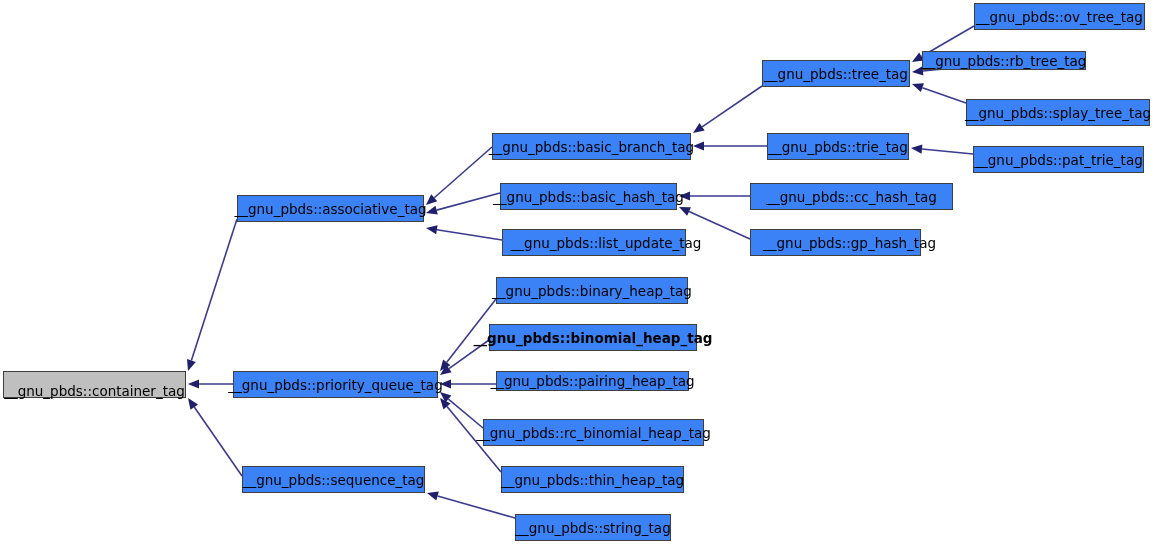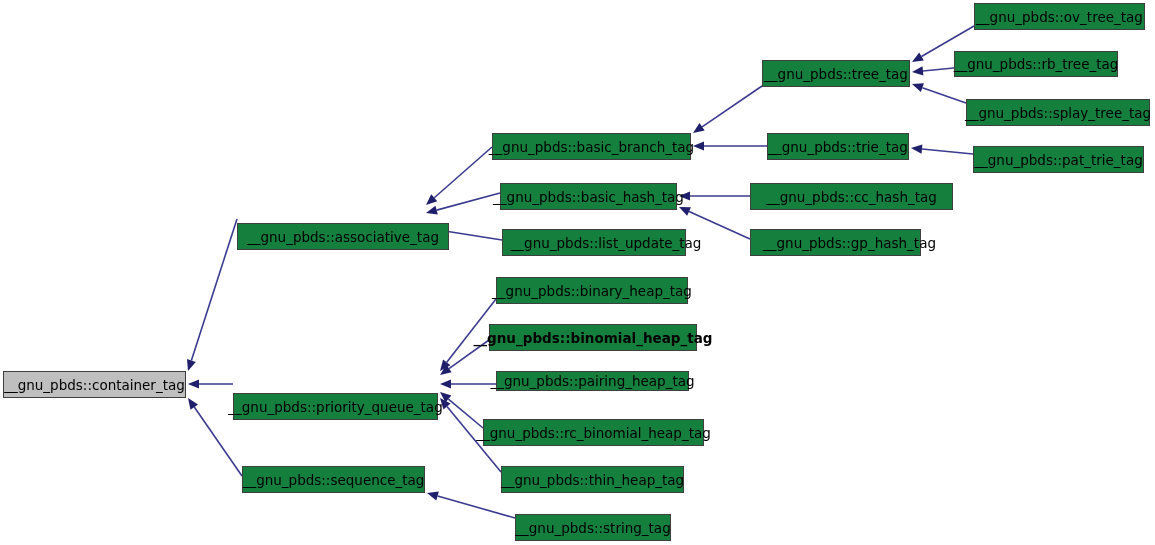--- a/index.html
+++ b/index.html
@@ -21,21 +21,21 @@
     left: 0;
     top: 0;
     width: 1155px;
     height: 545px;
     pointer-events: none;
   }
   .node {
     position: absolute;
     box-sizing: border-box;
     border: 1px solid #3f3f3f;
-    background: #15803d;
+    background: #3b82f6;
     display: flex;
     align-items: center;
     justify-content: center;
     color: #000000;
     font-size: 13.5px;
     line-height: 1;
     white-space: nowrap;
     letter-spacing: 0px;
   }
   .node.highlight {
@@ -128,27 +128,27 @@
       <g>
         <line x1="501" y1="472" x2="446.9967994671504" y2="406.4879206650677" stroke="#3b3b8f" stroke-width="1.6"></line>
         <polygon points="440,398 450.54629356345146,403.5619863424412 443.4473053708494,409.4138549876942" fill="#1f1f6b"></polygon>
       </g>
       <g>
         <line x1="515" y1="518" x2="437.58128893230844" y2="496.00604799213306" stroke="#3b3b8f" stroke-width="1.6"></line>
         <polygon points="427,493 438.83836354720046,491.5811453477132 436.3242143174164,500.43095063655295" fill="#1f1f6b"></polygon>
       </g>
     </svg>
   <div id="node-layer">
-      <div class="node highlight" style="left: 3px; top: 371px; width: 183px; height: 27px;">
+      <div class="node highlight" style="left: 3px; top: 371px; width: 183px; height: 27px; align-items: flex-end;">
         <span class="node-label">__gnu_pbds::container_tag</span>
       </div>
-      <div class="node" style="left: 237px; top: 223px; width: 212px; height: 27px;">
+      <div class="node" style="left: 237px; top: 195px; width: 187px; height: 27px;">
         <span class="node-label">__gnu_pbds::associative_tag</span>
       </div>
-      <div class="node" style="left: 233px; top: 371px; width: 205px; height: 27px; margin-top: 22px;">
+      <div class="node" style="left: 233px; top: 371px; width: 205px; height: 27px;">
         <span class="node-label">__gnu_pbds::priority_queue_tag</span>
       </div>
       <div class="node" style="left: 242px; top: 466px; width: 183px; height: 27px;">
         <span class="node-label">__gnu_pbds::sequence_tag</span>
       </div>
       <div class="node" style="left: 492px; top: 133px; width: 199px; height: 27px; align-items: center;">
         <span class="node-label">__gnu_pbds::basic_branch_tag</span>
       </div>
       <div class="node" style="left: 500px; top: 183px; width: 177px; height: 27px;">
         <span class="node-label">__gnu_pbds::basic_hash_tag</span>
@@ -182,21 +182,21 @@
       </div>
       <div class="node" style="left: 750px; top: 183px; width: 203px; height: 27px;">
         <span class="node-label">__gnu_pbds::cc_hash_tag</span>
       </div>
       <div class="node" style="left: 750px; top: 229px; width: 171px; height: 27px; padding-left: 28px;">
         <span class="node-label">__gnu_pbds::gp_hash_tag</span>
       </div>
       <div class="node" style="left: 974px; top: 3px; width: 171px; height: 27px;">
         <span class="node-label">__gnu_pbds::ov_tree_tag</span>
       </div>
-      <div class="node" style="left: 954px; top: 51px; width: 164px; height: 26px; align-items: center;">
+      <div class="node" style="left: 922px; top: 51px; width: 164px; height: 19px; align-items: center;">
         <span class="node-label">__gnu_pbds::rb_tree_tag</span>
       </div>
       <div class="node" style="left: 966px; top: 99px; width: 184px; height: 27px;">
         <span class="node-label">__gnu_pbds::splay_tree_tag</span>
       </div>
       <div class="node" style="left: 973px; top: 146px; width: 171px; height: 27px;">
         <span class="node-label">__gnu_pbds::pat_trie_tag</span>
       </div>
     </div>
 </div>

